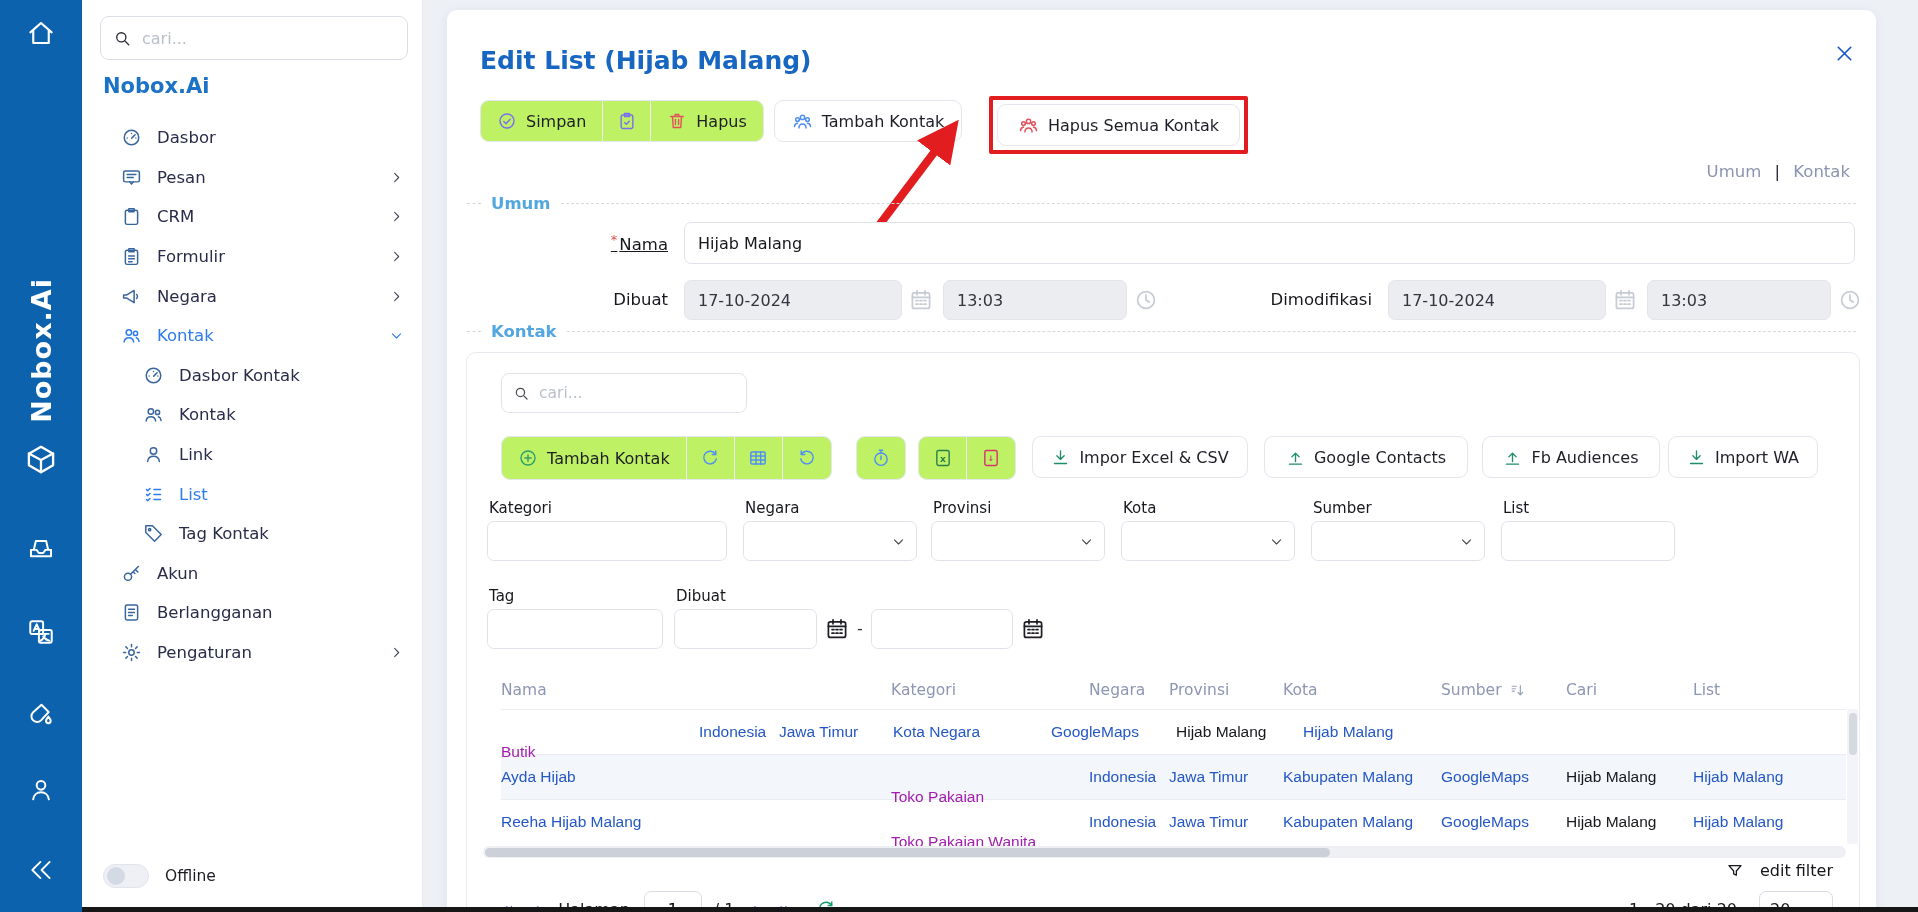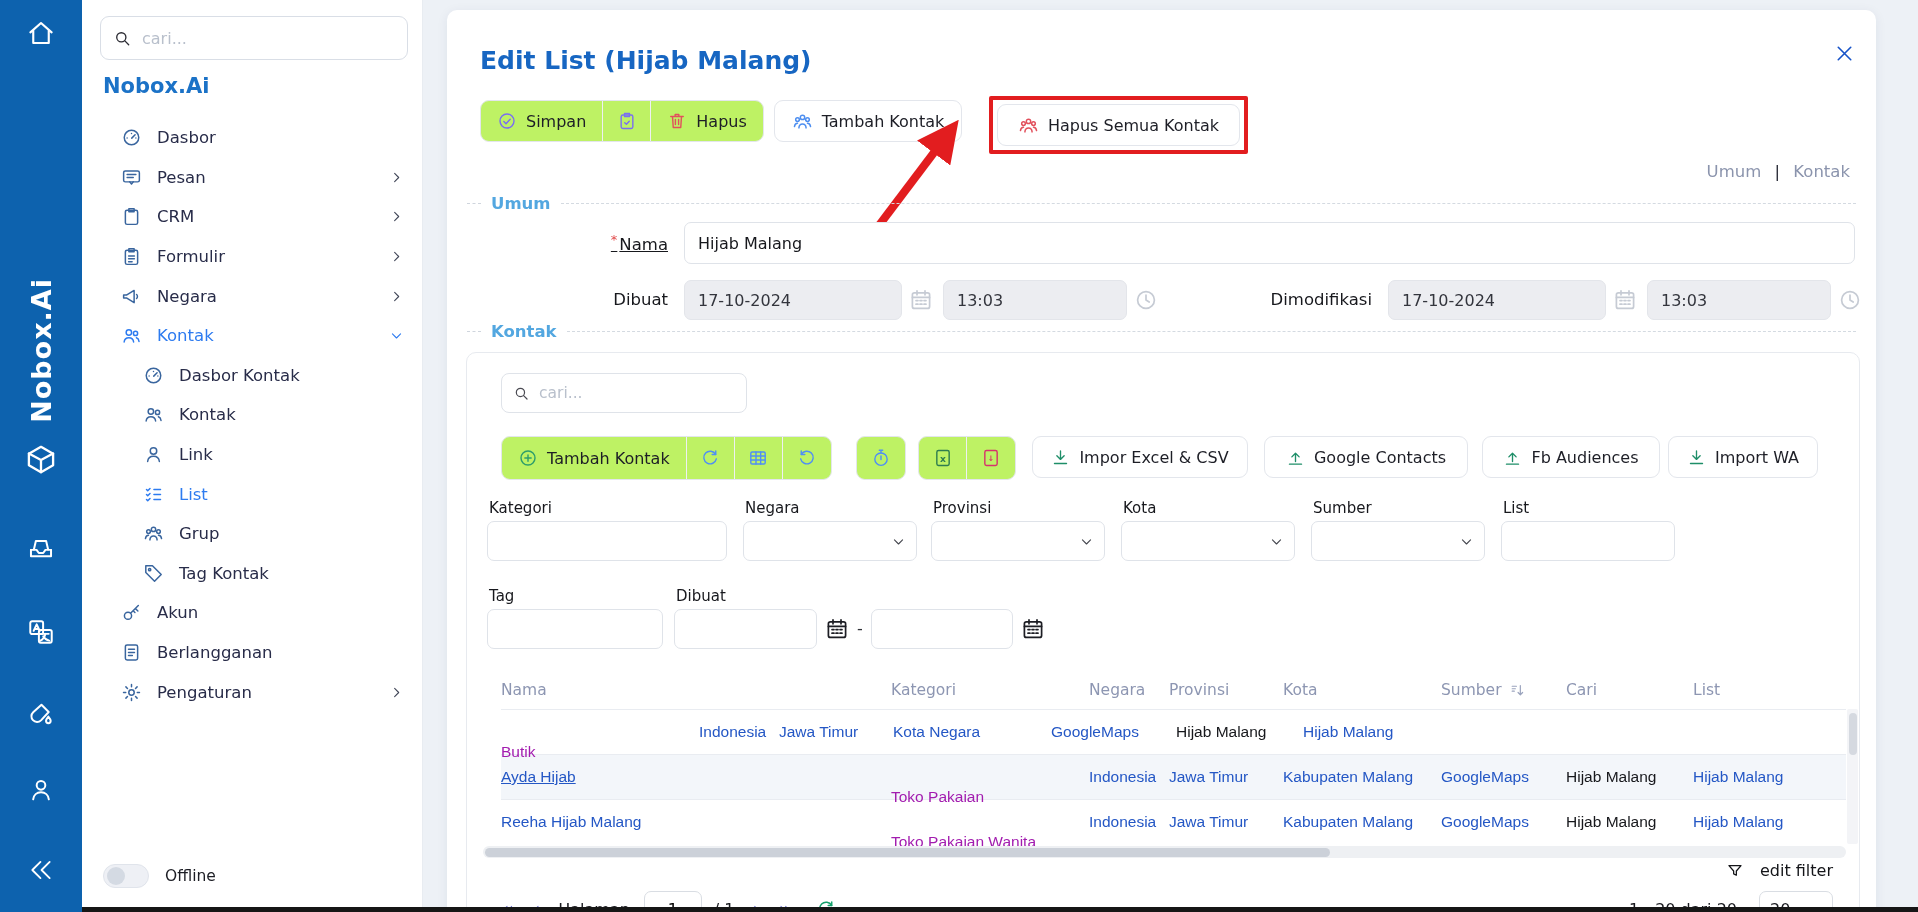--- a/index.html
+++ b/index.html
@@ -317,31 +317,20 @@
           <span class="nav-label">Link</span>
         </div>
         <div class="nav-item sub active">
           <span class="ic nav-ic">
             <svg viewBox="0 0 24 24" fill="none" stroke="currentColor" stroke-width="1.7" stroke-linecap="round" stroke-linejoin="round">
               <path d="M12.5 6.3H20M12.5 12h7.5M12.5 17.7H20"></path>
               <path d="m4 6.3 1.4 1.4 2.6-2.6M4 12l1.4 1.4 2.6-2.6M4 17.7l1.4 1.4 2.6-2.6"></path>
             </svg>
           </span>
           <span class="nav-label">List</span>
-        </div>
-        <div class="nav-item sub">
-          <span class="ic nav-ic">
-            <svg viewBox="0 0 24 24" fill="none" stroke="currentColor" stroke-width="1.7" stroke-linecap="round" stroke-linejoin="round">
-              <circle cx="12" cy="7.3" r="2.5"></circle>
-              <circle cx="6.3" cy="9.8" r="2.1"></circle>
-              <circle cx="17.7" cy="9.8" r="2.1"></circle>
-              <path d="M2.8 17.8c.3-2.4 1.7-3.9 3.5-3.9M21.2 17.8c-.3-2.4-1.7-3.9-3.5-3.9M7.9 19.3c.2-2.7 1.9-4.4 4.1-4.4s3.9 1.7 4.1 4.4"></path>
-            </svg>
-          </span>
-          <span class="nav-label">Grup</span>
         </div>
         <div class="nav-item sub">
           <span class="ic nav-ic">
             <svg viewBox="0 0 24 24" fill="none" stroke="currentColor" stroke-width="1.7" stroke-linecap="round" stroke-linejoin="round">
               <path d="M3.2 3.2h7.6l10 10-7.6 7.6-10-10V3.2z"></path>
               <circle cx="7.6" cy="7.6" r="1.3"></circle>
             </svg>
           </span>
           <span class="nav-label">Tag Kontak</span>
         </div>
@@ -722,21 +711,21 @@
           <div class="trow">
             <div class="td muted" style="width: 198px;">Butik</div>
             <div class="td link" style="width: 80px;">Indonesia</div>
             <div class="td link" style="width: 114px;">Jawa Timur</div>
             <div class="td link" style="width: 158px;">Kota Negara</div>
             <div class="td link" style="width: 125px;">GoogleMaps</div>
             <div class="td plain" style="width: 127px;">Hijab Malang</div>
             <div class="td link" style="width: 153px;">Hijab Malang</div>
           </div>
           <div class="trow alt">
-            <div class="td link" style="width: 390px; text-decoration: underline;">Ayda Hijab</div>
+            <div class="td link" style="width: 390px;">Ayda Hijab</div>
             <div class="td muted" style="width: 198px;">Toko Pakaian</div>
             <div class="td link" style="width: 80px;">Indonesia</div>
             <div class="td link" style="width: 114px;">Jawa Timur</div>
             <div class="td link" style="width: 158px;">Kabupaten Malang</div>
             <div class="td link" style="width: 125px;">GoogleMaps</div>
             <div class="td plain" style="width: 127px;">Hijab Malang</div>
             <div class="td link" style="width: 153px;">Hijab Malang</div>
           </div>
           <div class="trow">
             <div class="td link" style="width: 390px;">Reeha Hijab Malang</div>

